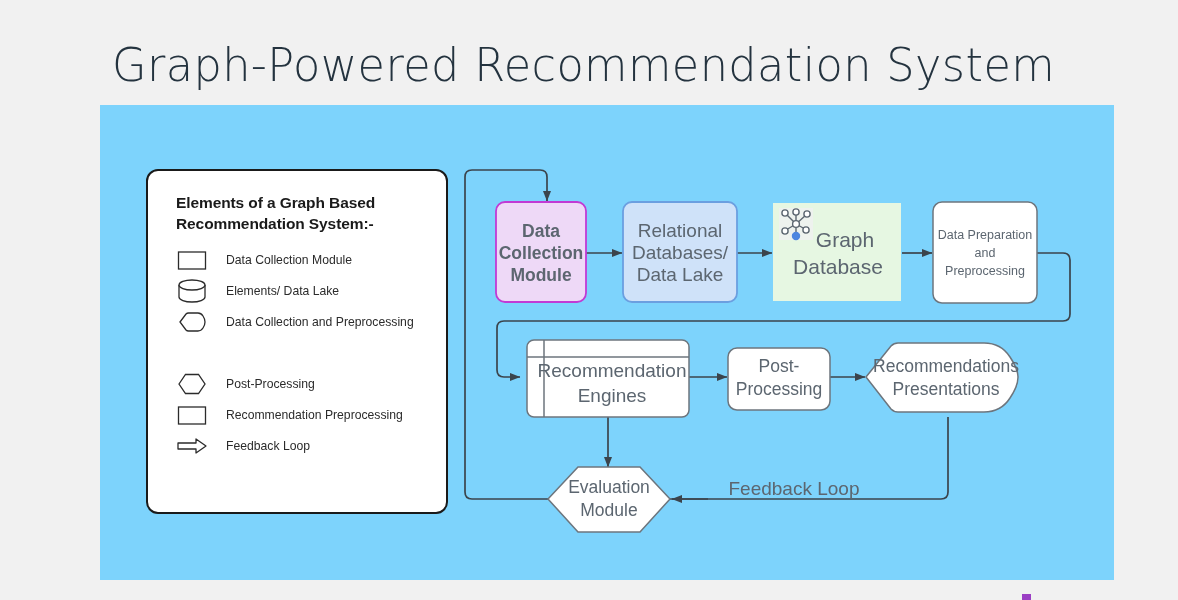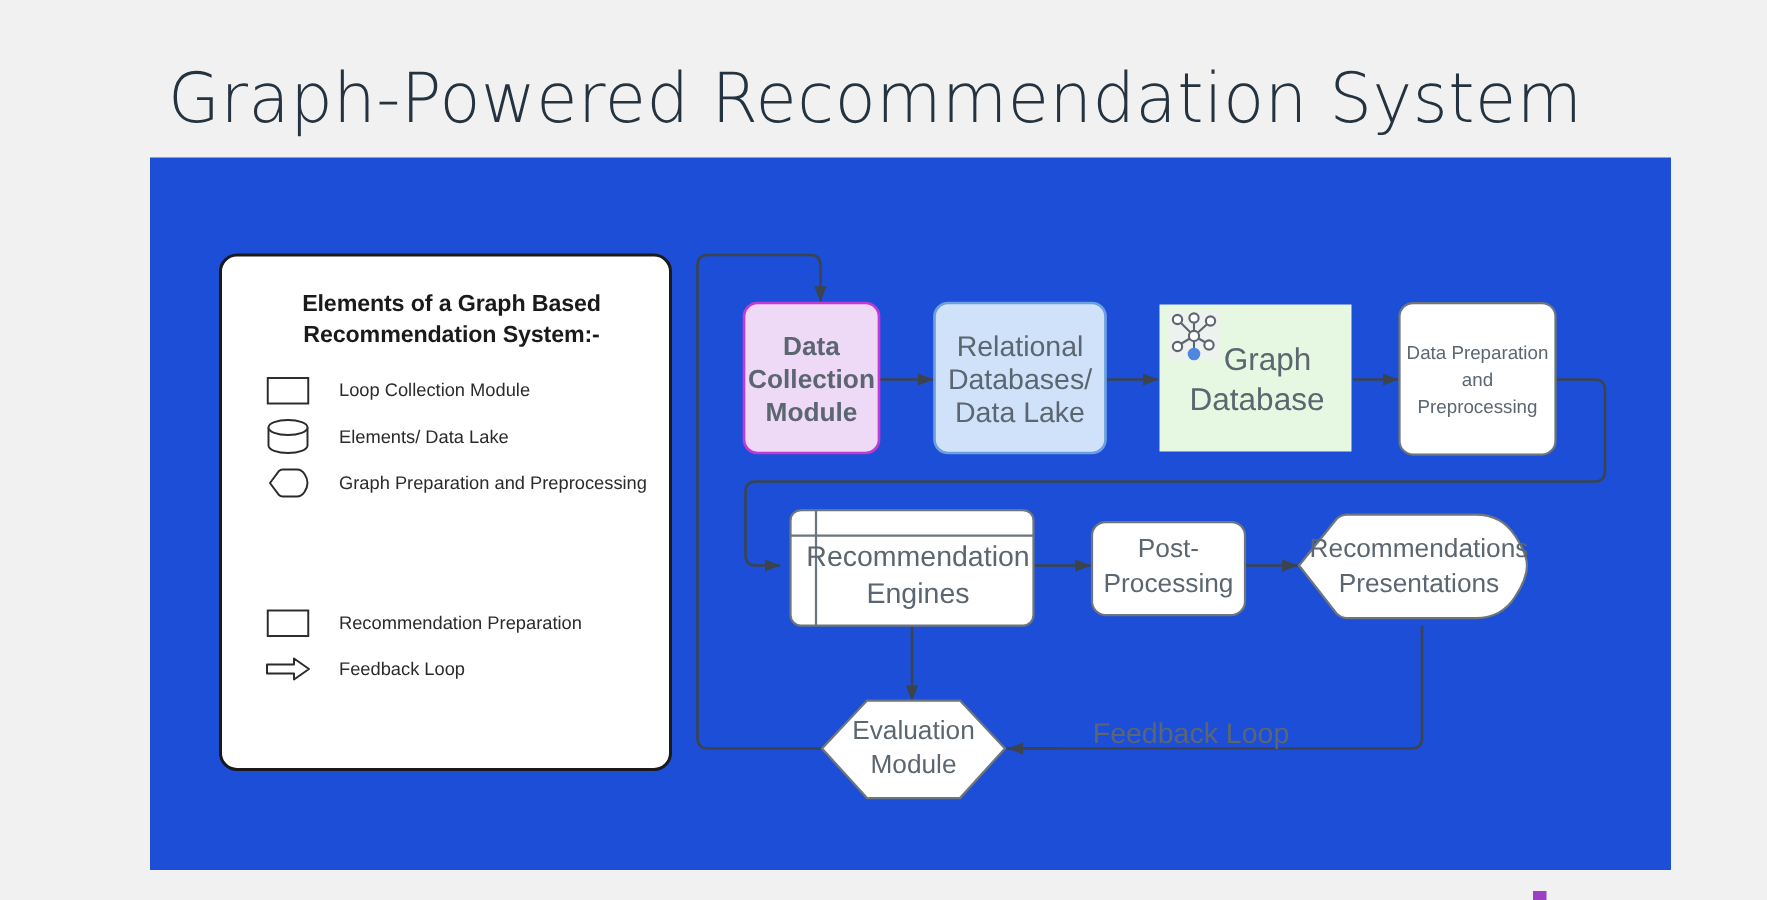--- a/index.html
+++ b/index.html
@@ -28,22 +28,21 @@
     color: #24333f;
     white-space: nowrap;
     transform: scaleX(0.97);
     transform-origin: left center;
   }
   
   #canvas {
     position: absolute;
     left: 100px; top: 105px;
     width: 1014px; height: 475px;
-    background: #1d4ed8;
-    text-align: center;
+    background: #7dd3fc;
   }
   
   #legend {
     position: absolute;
     left: 46px; top: 64px;
     width: 302px; height: 345px;
     background: #ffffff;
     border: 2.6px solid #1a1a1a;
     border-radius: 12px;
   }
@@ -116,51 +115,59 @@
 
     <div id="legend">
       <div id="legend-title">Elements of a Graph Based Recommendation System:-</div>
 
       <div class="legend-row" style="top:76px">
         <div class="legend-sym">
           <svg width="34" height="26" viewBox="0 0 34 26">
               <rect x="2.5" y="5" width="27" height="17" fill="#fff" stroke="#2b2b2b" stroke-width="1.3"></rect>
             </svg>
         </div>
-        <div class="legend-label">Loop Collection Module</div>
+        <div class="legend-label">Data Collection Module</div>
       </div>
 
       <div class="legend-row" style="top:107px">
         <div class="legend-sym">
           <svg width="34" height="26" viewBox="0 0 34 26">
             <path d="M3 7 v12 a13 5 0 0 0 26 0 v-12" fill="#fff" stroke="#2b2b2b" stroke-width="1.3"></path>
             <ellipse cx="16" cy="7" rx="13" ry="5" fill="#fff" stroke="#2b2b2b" stroke-width="1.3"></ellipse>
           </svg>
         </div>
         <div class="legend-label">Elements/ Data Lake</div>
       </div>
 
       <div class="legend-row" style="top:138px">
         <div class="legend-sym">
           <svg width="34" height="26" viewBox="0 0 34 26">
             <path d="M4 13 L10 5 Q11 4 12.5 4 L22 4 Q25 4 27 7 Q29 10 29 13 Q29 16 27 19 Q25 22 22 22 L12.5 22 Q11 22 10 21 Z" fill="#fff" stroke="#2b2b2b" stroke-width="1.3"></path>
           </svg>
         </div>
-        <div class="legend-label">Graph Preparation and Preprocessing</div>
-      </div>
-
-
+        <div class="legend-label">Data Collection and Preprocessing</div>
+      </div>
+
+
+      <div class="legend-row" style="top:200px">
+        <div class="legend-sym">
+          <svg width="34" height="26" viewBox="0 0 34 26">
+            <path d="M3 13 L9.5 3.5 L22.5 3.5 L29 13 L22.5 22.5 L9.5 22.5 Z" fill="#fff" stroke="#2b2b2b" stroke-width="1.3"></path>
+          </svg>
+        </div>
+        <div class="legend-label">Post-Processing</div>
+      </div>
 
       <div class="legend-row" style="top:231px">
         <div class="legend-sym">
           <svg width="34" height="26" viewBox="0 0 34 26">
               <rect x="2.5" y="5" width="27" height="17" fill="#fff" stroke="#2b2b2b" stroke-width="1.3"></rect>
             </svg>
         </div>
-        <div class="legend-label">Recommendation Preparation</div>
+        <div class="legend-label">Recommendation Preprocessing</div>
       </div>
 
       <div class="legend-row" style="top:262px">
         <div class="legend-sym">
           <svg width="34" height="26" viewBox="0 0 34 26">
             <path d="M2 10 L20 10 L20 6 L30 13 L20 20 L20 16 L2 16 Z" fill="#fff" stroke="#2b2b2b" stroke-width="1.3" stroke-linejoin="round"></path>
           </svg>
         </div>
         <div class="legend-label">Feedback Loop</div>
       </div>

